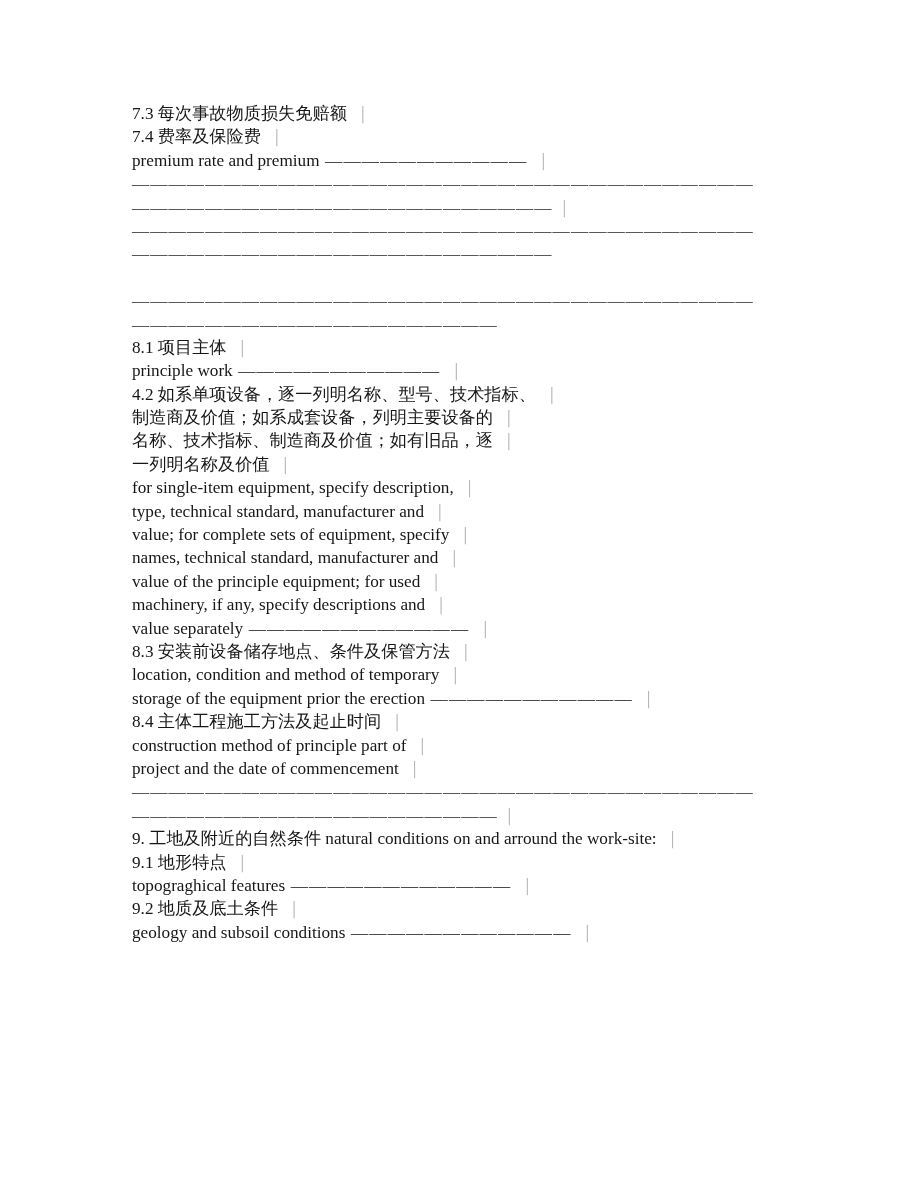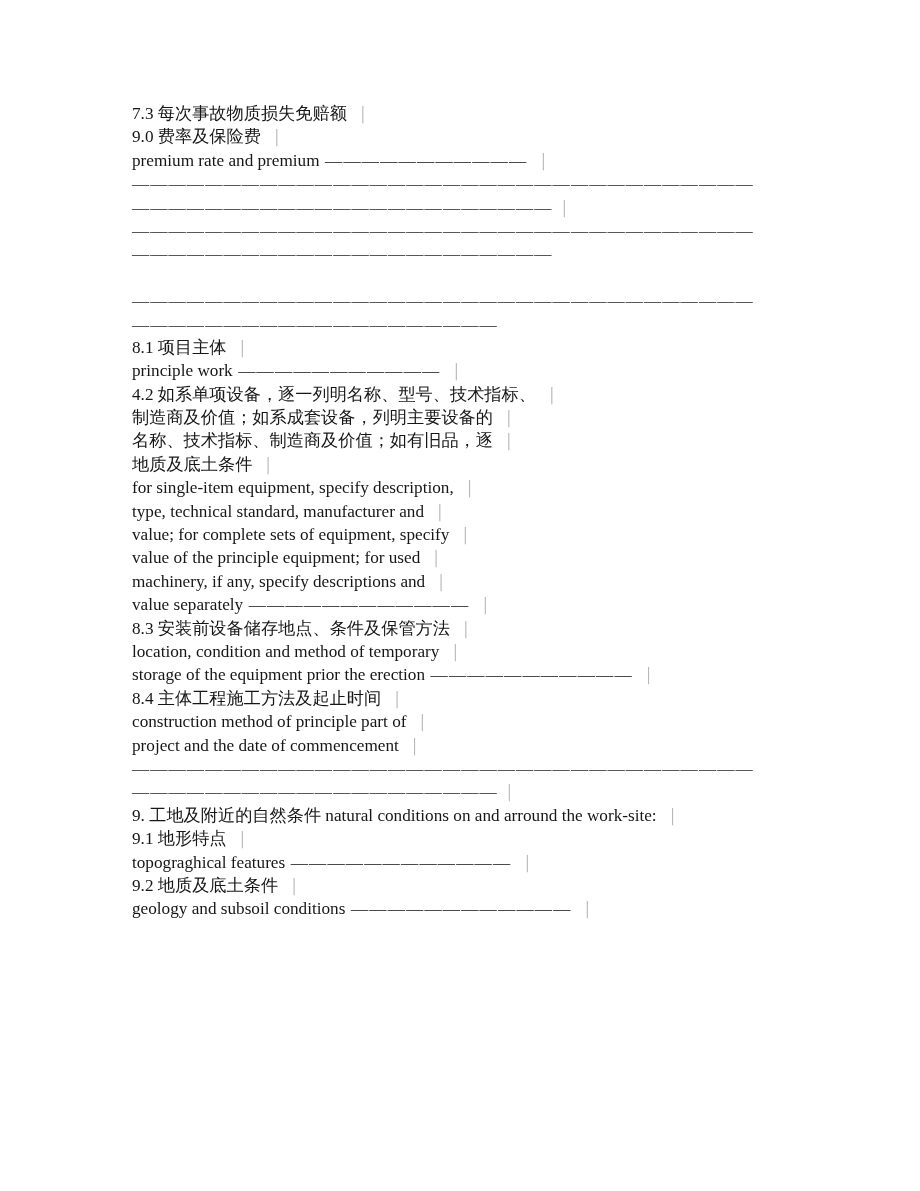--- a/index.html
+++ b/index.html
@@ -58,38 +58,39 @@
     height: 23.4px;
     letter-spacing: 1.1px;
   }
 </style>
 </head>
 <body>
 
 <div class="page">
   <div class="doc-body" id="doc-body">
       <div class="line"><span>7.3 每次事故物质损失免赔额</span><span class="bar"> ｜</span></div>
-      <div class="line"><span>9.0 费率及保险费</span><span class="bar"> ｜</span></div>
+      <div class="line"><span>7.4 费率及保险费</span><span class="bar"> ｜</span></div>
       <div class="line"><span>premium rate and premium</span><span class="lead"> ———————————</span><span class="bar"> ｜</span></div>
       <div class="sep"><span>——————————————————————————————————</span></div>
       <div class="sep"><span>———————————————————————</span><span class="bar">｜</span></div>
       <div class="sep"><span>——————————————————————————————————</span></div>
       <div class="sep"><span>———————————————————————</span></div>
       <div class="line blank">&nbsp;</div>
       <div class="sep"><span>——————————————————————————————————</span></div>
       <div class="sep"><span>————————————————————</span></div>
       <div class="line"><span>8.1 项目主体</span><span class="bar"> ｜</span></div>
       <div class="line"><span>principle work</span><span class="lead"> ———————————</span><span class="bar"> ｜</span></div>
       <div class="line"><span>4.2 如系单项设备，逐一列明名称、型号、技术指标、</span><span class="bar"> ｜</span></div>
       <div class="line"><span>制造商及价值；如系成套设备，列明主要设备的</span><span class="bar"> ｜</span></div>
       <div class="line"><span>名称、技术指标、制造商及价值；如有旧品，逐</span><span class="bar"> ｜</span></div>
-      <div class="line"><span>地质及底土条件</span><span class="bar"> ｜</span></div>
+      <div class="line"><span>一列明名称及价值</span><span class="bar"> ｜</span></div>
       <div class="line"><span>for single-item equipment, specify description,</span><span class="bar"> ｜</span></div>
       <div class="line"><span>type, technical standard, manufacturer and</span><span class="bar"> ｜</span></div>
       <div class="line"><span>value; for complete sets of equipment, specify</span><span class="bar"> ｜</span></div>
+      <div class="line"><span>names, technical standard, manufacturer and</span><span class="bar"> ｜</span></div>
       <div class="line"><span>value of the principle equipment; for used</span><span class="bar"> ｜</span></div>
       <div class="line"><span>machinery, if any, specify descriptions and</span><span class="bar"> ｜</span></div>
       <div class="line"><span>value separately</span><span class="lead"> ————————————</span><span class="bar"> ｜</span></div>
       <div class="line"><span>8.3 安装前设备储存地点、条件及保管方法</span><span class="bar"> ｜</span></div>
       <div class="line"><span>location, condition and method of temporary</span><span class="bar"> ｜</span></div>
       <div class="line"><span>storage of the equipment prior the erection</span><span class="lead"> ———————————</span><span class="bar"> ｜</span></div>
       <div class="line"><span>8.4 主体工程施工方法及起止时间</span><span class="bar"> ｜</span></div>
       <div class="line"><span>construction method of principle part of</span><span class="bar"> ｜</span></div>
       <div class="line"><span>project and the date of commencement</span><span class="bar"> ｜</span></div>
       <div class="sep"><span>——————————————————————————————————</span></div>

